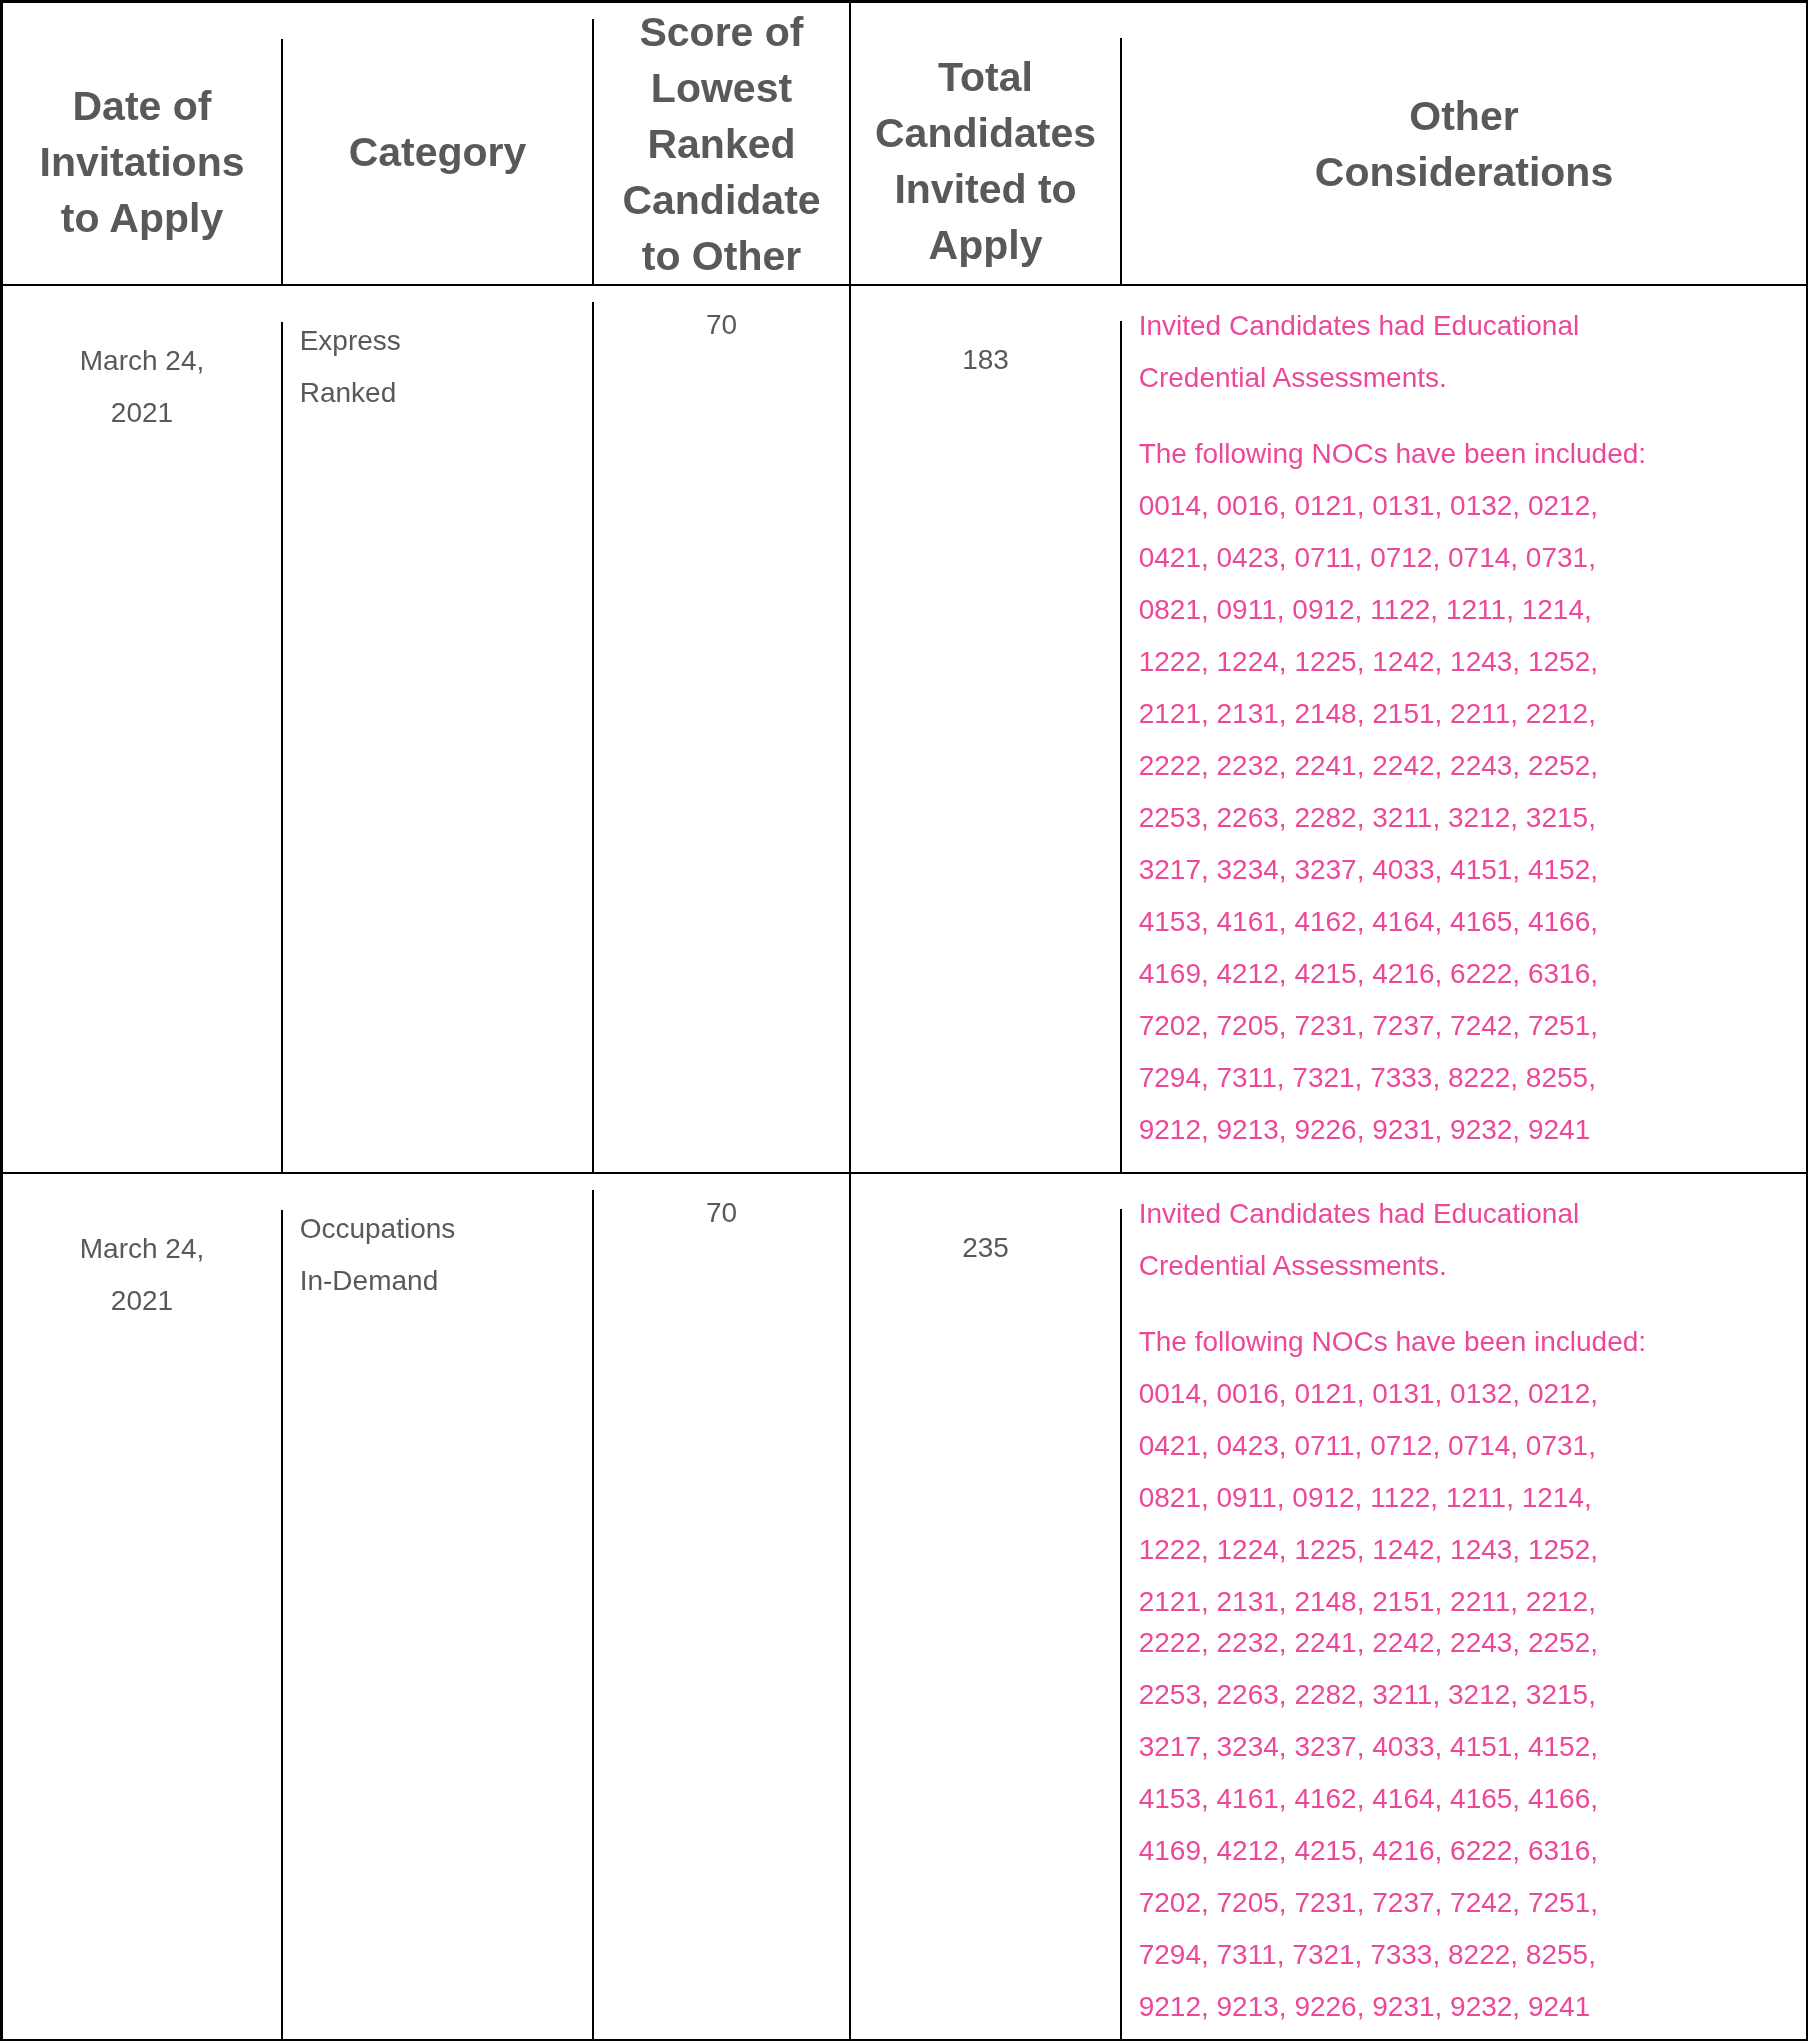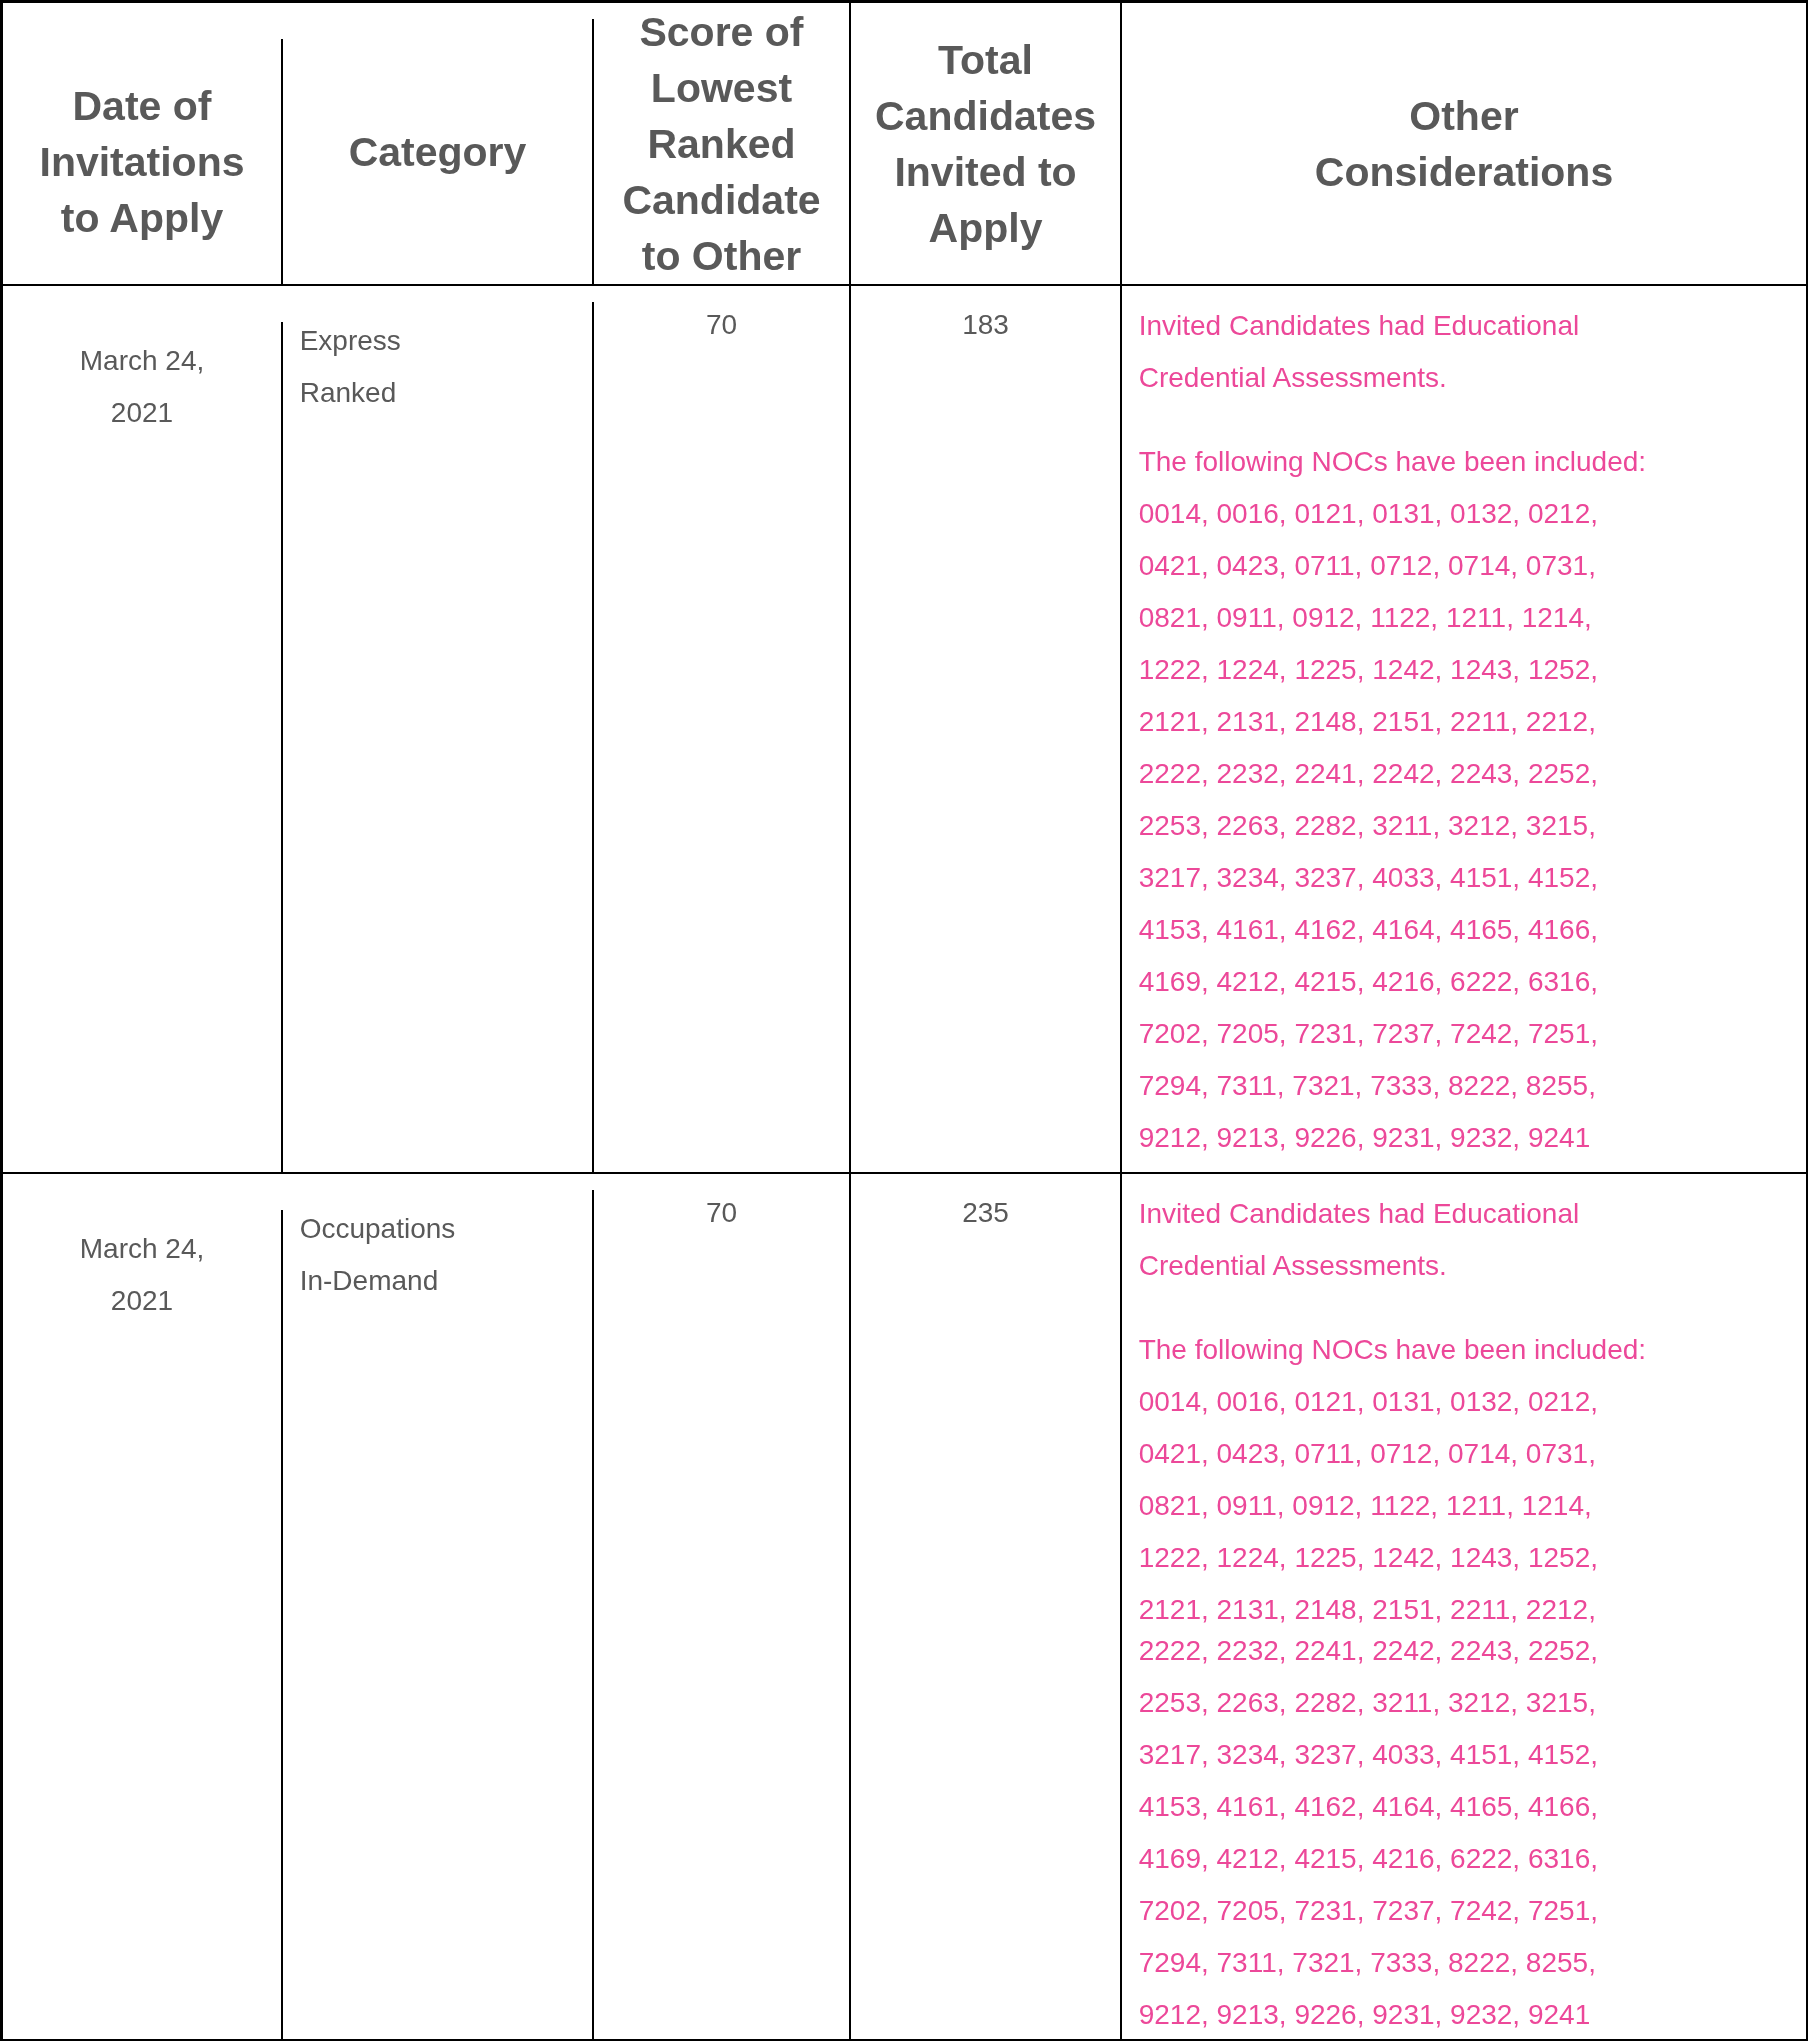--- a/index.html
+++ b/index.html
@@ -44,21 +44,21 @@
   }
   .cell {
     box-sizing: border-box;
     border-right: 2.8px solid #000000;
     overflow: hidden;
   }
   .cell:last-child { border-right: none; }
   .col-date     { width: 280px; margin-top: 36px; }
   .col-category { width: 311px; margin-top: 16px; }
   .col-score    { width: 257px; }
-  .col-total    { width: 271px; }
+  .col-total    { width: 271px; margin-top: 35px; }
   .col-other    { flex: 1; }
 
   
   .header-row .cell {
     display: flex;
     align-items: center;
     justify-content: center;
     text-align: center;
     font-weight: bold;
     font-size: 41px;
@@ -85,21 +85,21 @@
     white-space: pre-line;
   }
   .table-row .col-score,
   .table-row .col-total {
     text-align: center;
   }
   .table-row .col-other {
     color: #ec4899;
     padding: 14px 9.3px 0 16.7px;
   }
-  .paragraph + .paragraph { margin-top: 32px; }
+  .paragraph + .paragraph { margin-top: 24px; }
   .line { white-space: nowrap; }
   
   .table-row[data-row-index="1"] .paragraph:nth-child(2) .line:nth-child(7) {
     margin-top: -11px;
   }
 </style>
 </head>
 <body>
 
 <div class="data-table">

